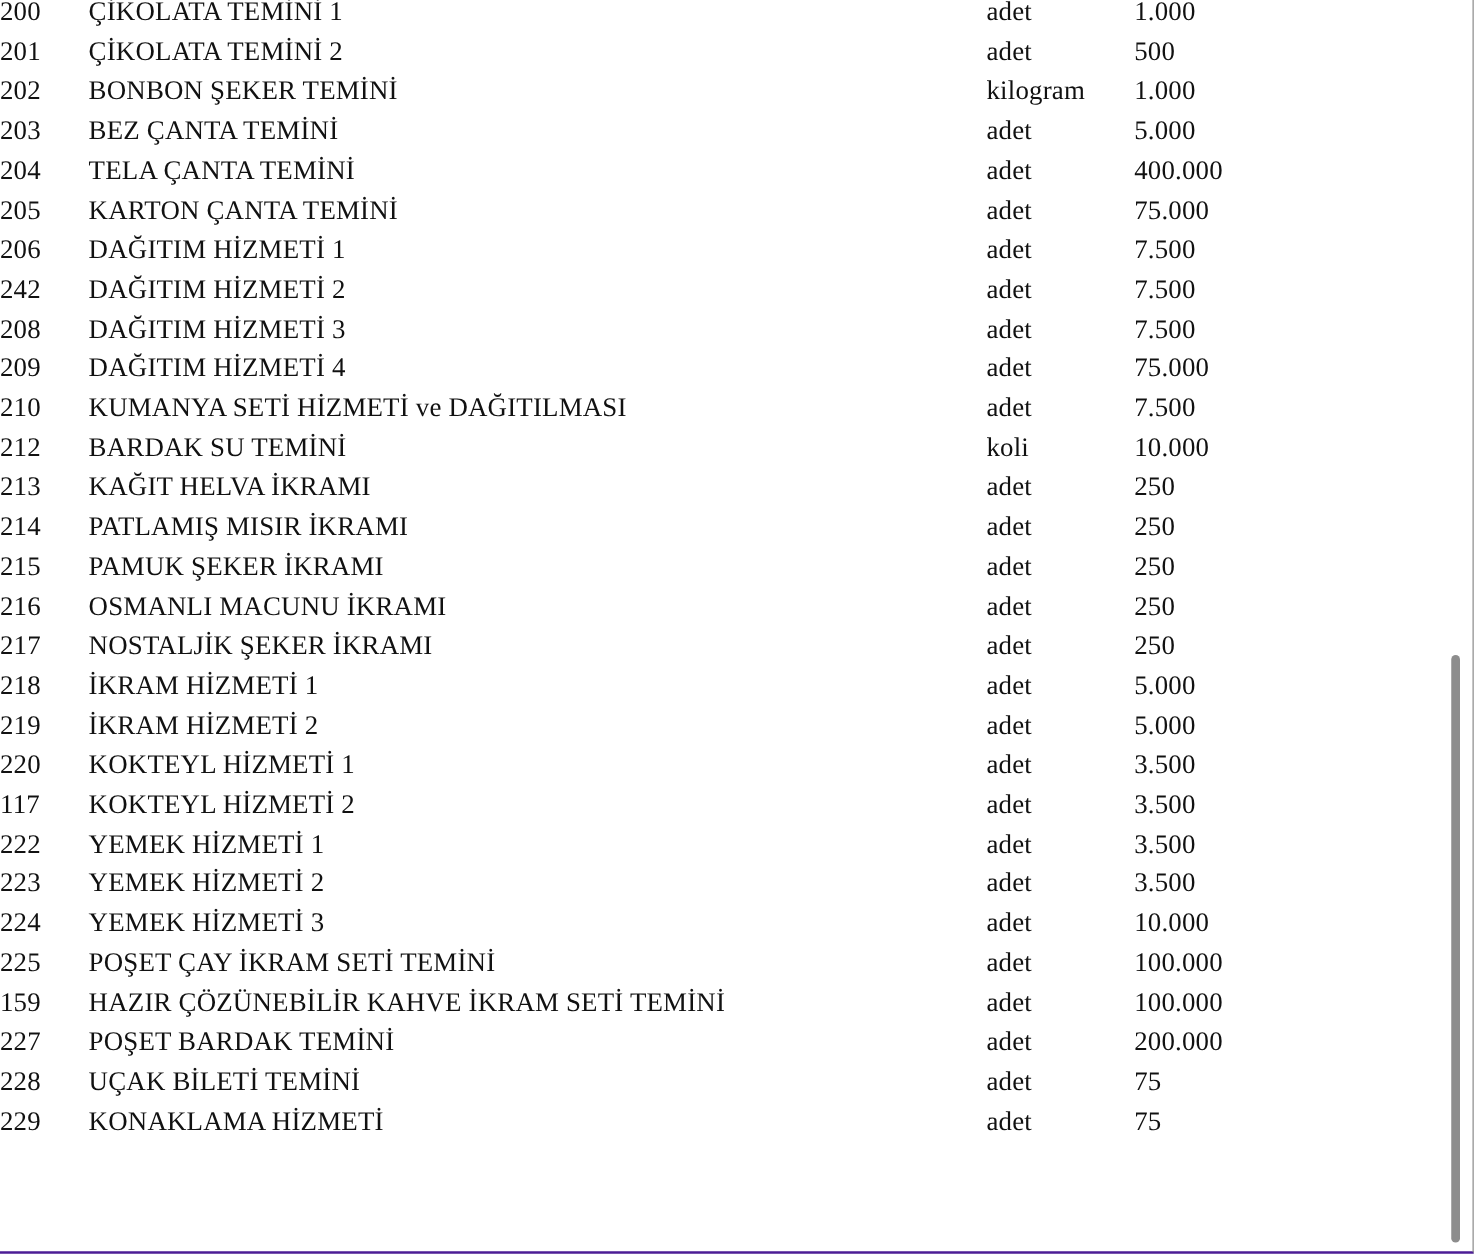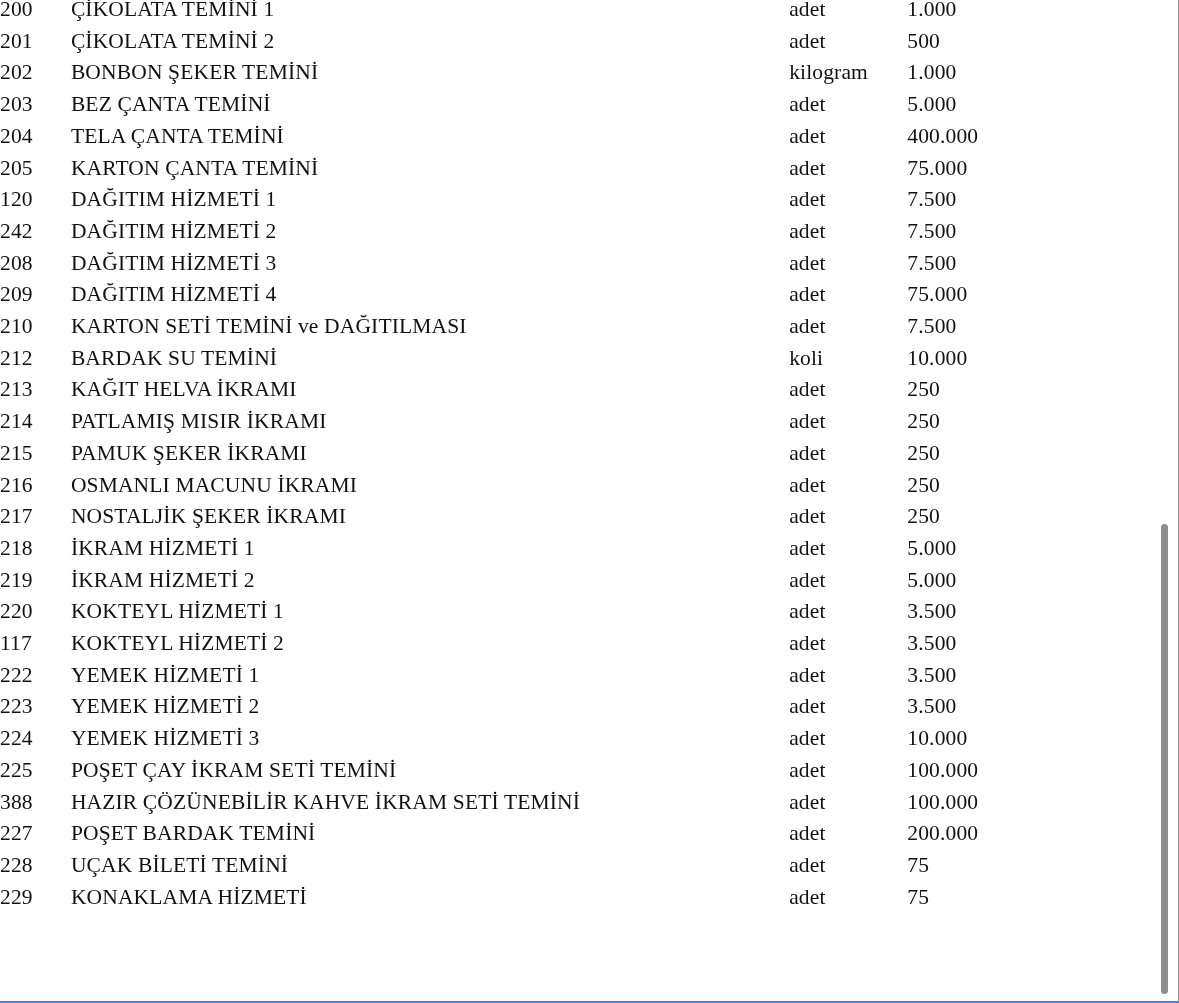--- a/index.html
+++ b/index.html
@@ -20,21 +20,21 @@
   
   .doc-sheet {
     position: absolute;
     left: 0;
     top: 0;
     width: 1179px;
     height: 1003px;
     background: #ffffff;
     box-sizing: border-box;
     border-right: 1.4px solid #8e8e8e;
-    border-bottom: 2px solid #3b82f6;
+    border-bottom: 2px solid #4c1d95;
     overflow: hidden;
   }
 
   
   .list-viewport {
     position: absolute;
     left: 0;
     top: 0;
     width: 1160px;
     height: 985px;
@@ -126,21 +126,21 @@
             <td class="col-unit">adet</td>
             <td class="col-qty">400.000</td>
           </tr>
           <tr>
             <td class="col-no">205</td>
             <td class="col-desc">KARTON ÇANTA TEMİNİ</td>
             <td class="col-unit">adet</td>
             <td class="col-qty">75.000</td>
           </tr>
           <tr>
-            <td class="col-no">120</td>
+            <td class="col-no">206</td>
             <td class="col-desc">DAĞITIM HİZMETİ 1</td>
             <td class="col-unit">adet</td>
             <td class="col-qty">7.500</td>
           </tr>
           <tr>
             <td class="col-no">242</td>
             <td class="col-desc">DAĞITIM HİZMETİ 2</td>
             <td class="col-unit">adet</td>
             <td class="col-qty">7.500</td>
           </tr>
@@ -151,21 +151,21 @@
             <td class="col-qty">7.500</td>
           </tr>
           <tr>
             <td class="col-no">209</td>
             <td class="col-desc">DAĞITIM HİZMETİ 4</td>
             <td class="col-unit">adet</td>
             <td class="col-qty">75.000</td>
           </tr>
           <tr>
             <td class="col-no">210</td>
-            <td class="col-desc">KARTON SETİ TEMİNİ ve DAĞITILMASI</td>
+            <td class="col-desc">KUMANYA SETİ HİZMETİ ve DAĞITILMASI</td>
             <td class="col-unit">adet</td>
             <td class="col-qty">7.500</td>
           </tr>
           <tr>
             <td class="col-no">212</td>
             <td class="col-desc">BARDAK SU TEMİNİ</td>
             <td class="col-unit">koli</td>
             <td class="col-qty">10.000</td>
           </tr>
           <tr>
@@ -240,21 +240,21 @@
             <td class="col-unit">adet</td>
             <td class="col-qty">10.000</td>
           </tr>
           <tr>
             <td class="col-no">225</td>
             <td class="col-desc">POŞET ÇAY İKRAM SETİ TEMİNİ</td>
             <td class="col-unit">adet</td>
             <td class="col-qty">100.000</td>
           </tr>
           <tr>
-            <td class="col-no">388</td>
+            <td class="col-no">159</td>
             <td class="col-desc">HAZIR ÇÖZÜNEBİLİR KAHVE İKRAM SETİ TEMİNİ</td>
             <td class="col-unit">adet</td>
             <td class="col-qty">100.000</td>
           </tr>
           <tr>
             <td class="col-no">227</td>
             <td class="col-desc">POŞET BARDAK TEMİNİ</td>
             <td class="col-unit">adet</td>
             <td class="col-qty">200.000</td>
           </tr>

